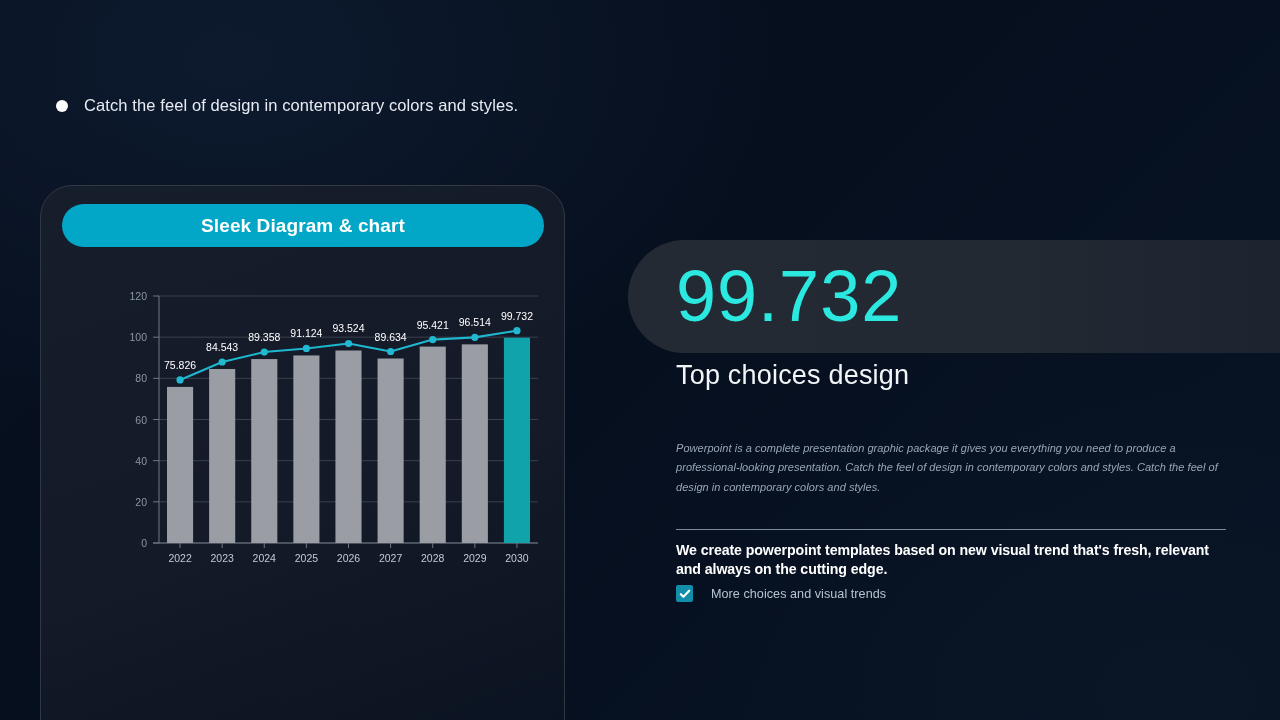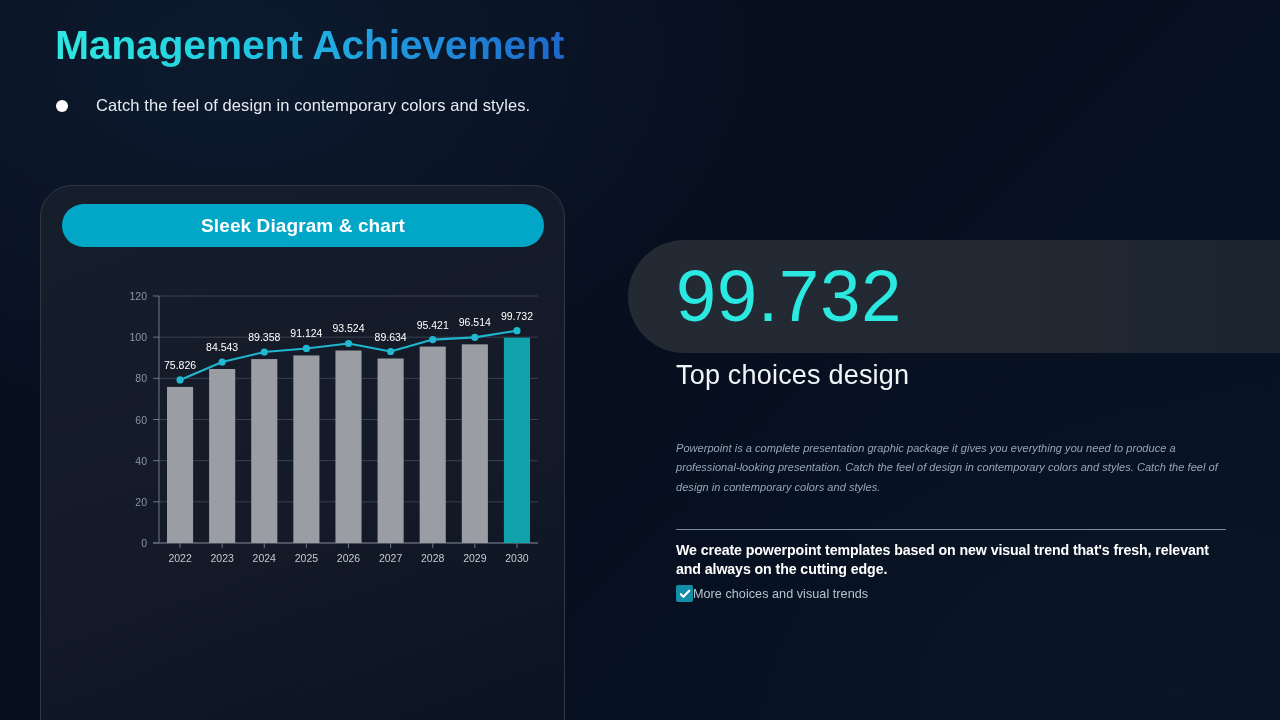--- a/index.html
+++ b/index.html
@@ -33,21 +33,21 @@
     background-clip: text;
     color: transparent;
     white-space: nowrap;
   }
   .subline {
     position: absolute;
     left: 56px;
     top: 96px;
     display: flex;
     align-items: center;
-    gap: 28px;
+    gap: 16px;
   }
   .bullet-dot {
     width: 12px;
     height: 12px;
     border-radius: 50%;
     background: #ffffff;
     flex: 0 0 auto;
   }
   .subtitle {
     font-size: 16.5px;
@@ -176,21 +176,21 @@
     line-height: 18.5px;
     color: #ffffff;
     letter-spacing: -0.1px;
   }
   .check-row {
     position: absolute;
     left: 676px;
     top: 585px;
     display: flex;
     align-items: center;
-    gap: 0;
+    gap: 18px;
   }
   .checkbox {
     width: 17px;
     height: 17px;
     border-radius: 2px;
     background: #128ea8;
     display: flex;
     align-items: center;
     justify-content: center;
     flex: 0 0 auto;
@@ -200,21 +200,20 @@
     font-size: 12.6px;
     color: #b9c3d0;
     letter-spacing: 0.05px;
   }
 </style>
 </head>
 <body>
 
 <div class="slide">
 
-  <div class="title">Management Achievement</div>
 
   <div class="subline">
     <span class="bullet-dot"></span>
     <span class="subtitle">Catch the feel of design in contemporary colors and styles.</span>
   </div>
 
   <div class="chart-card">
     <div class="chart-pill">Sleek Diagram &amp; chart</div>
 
     <div class="plot-wrap">

